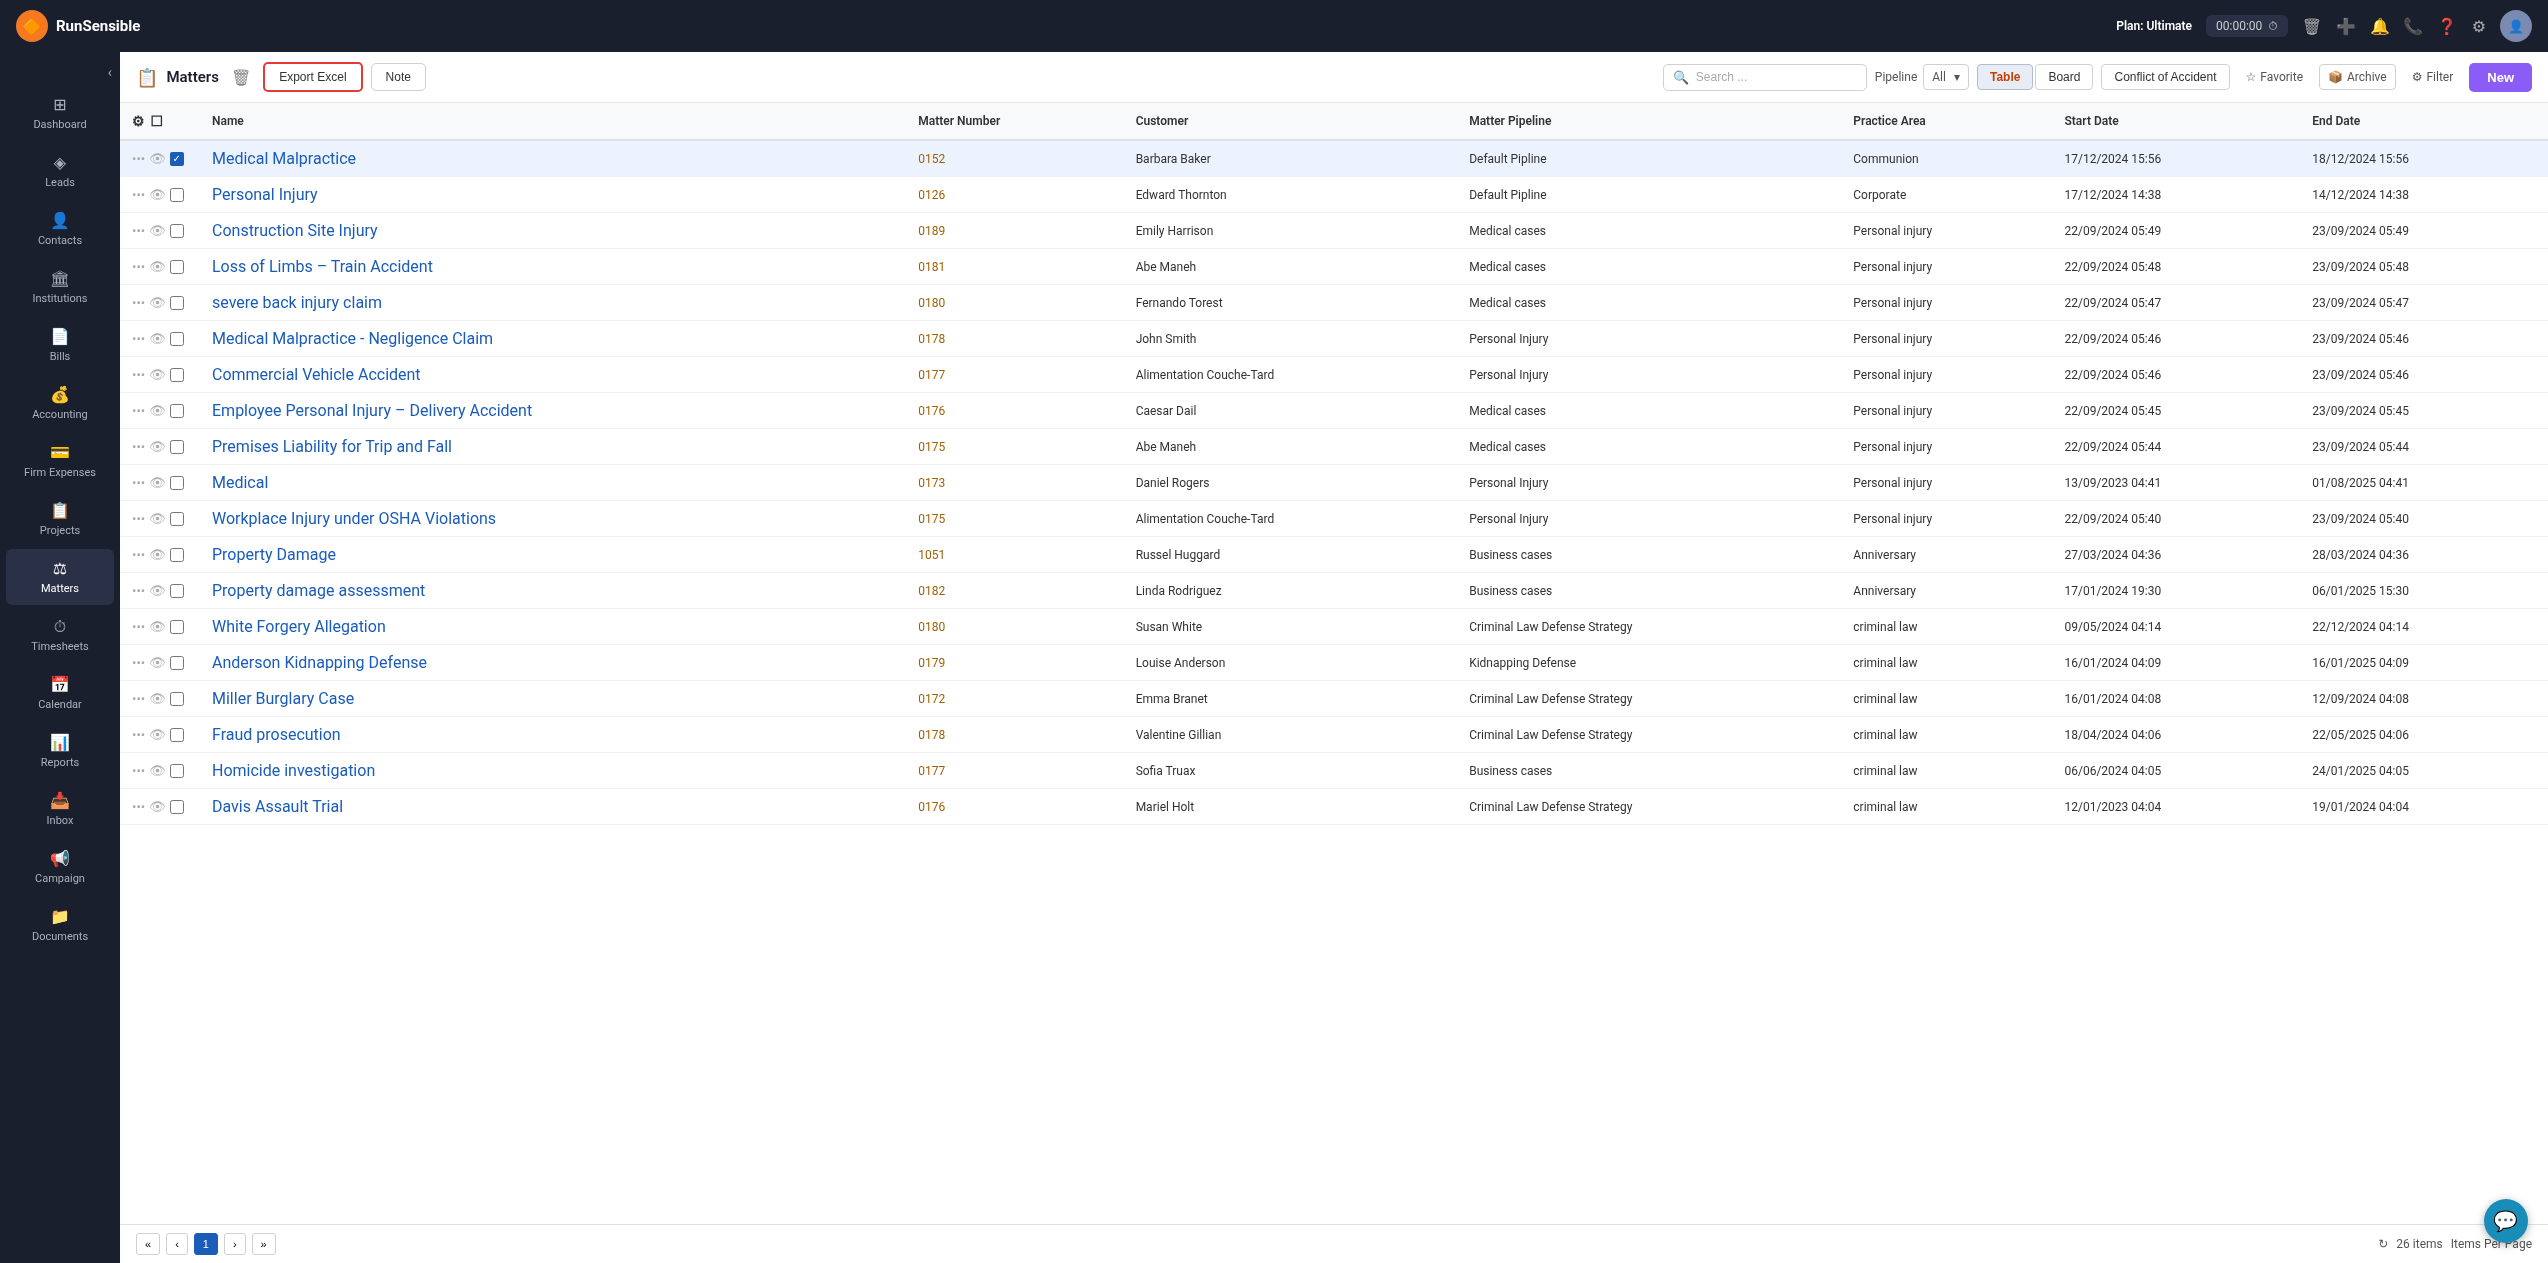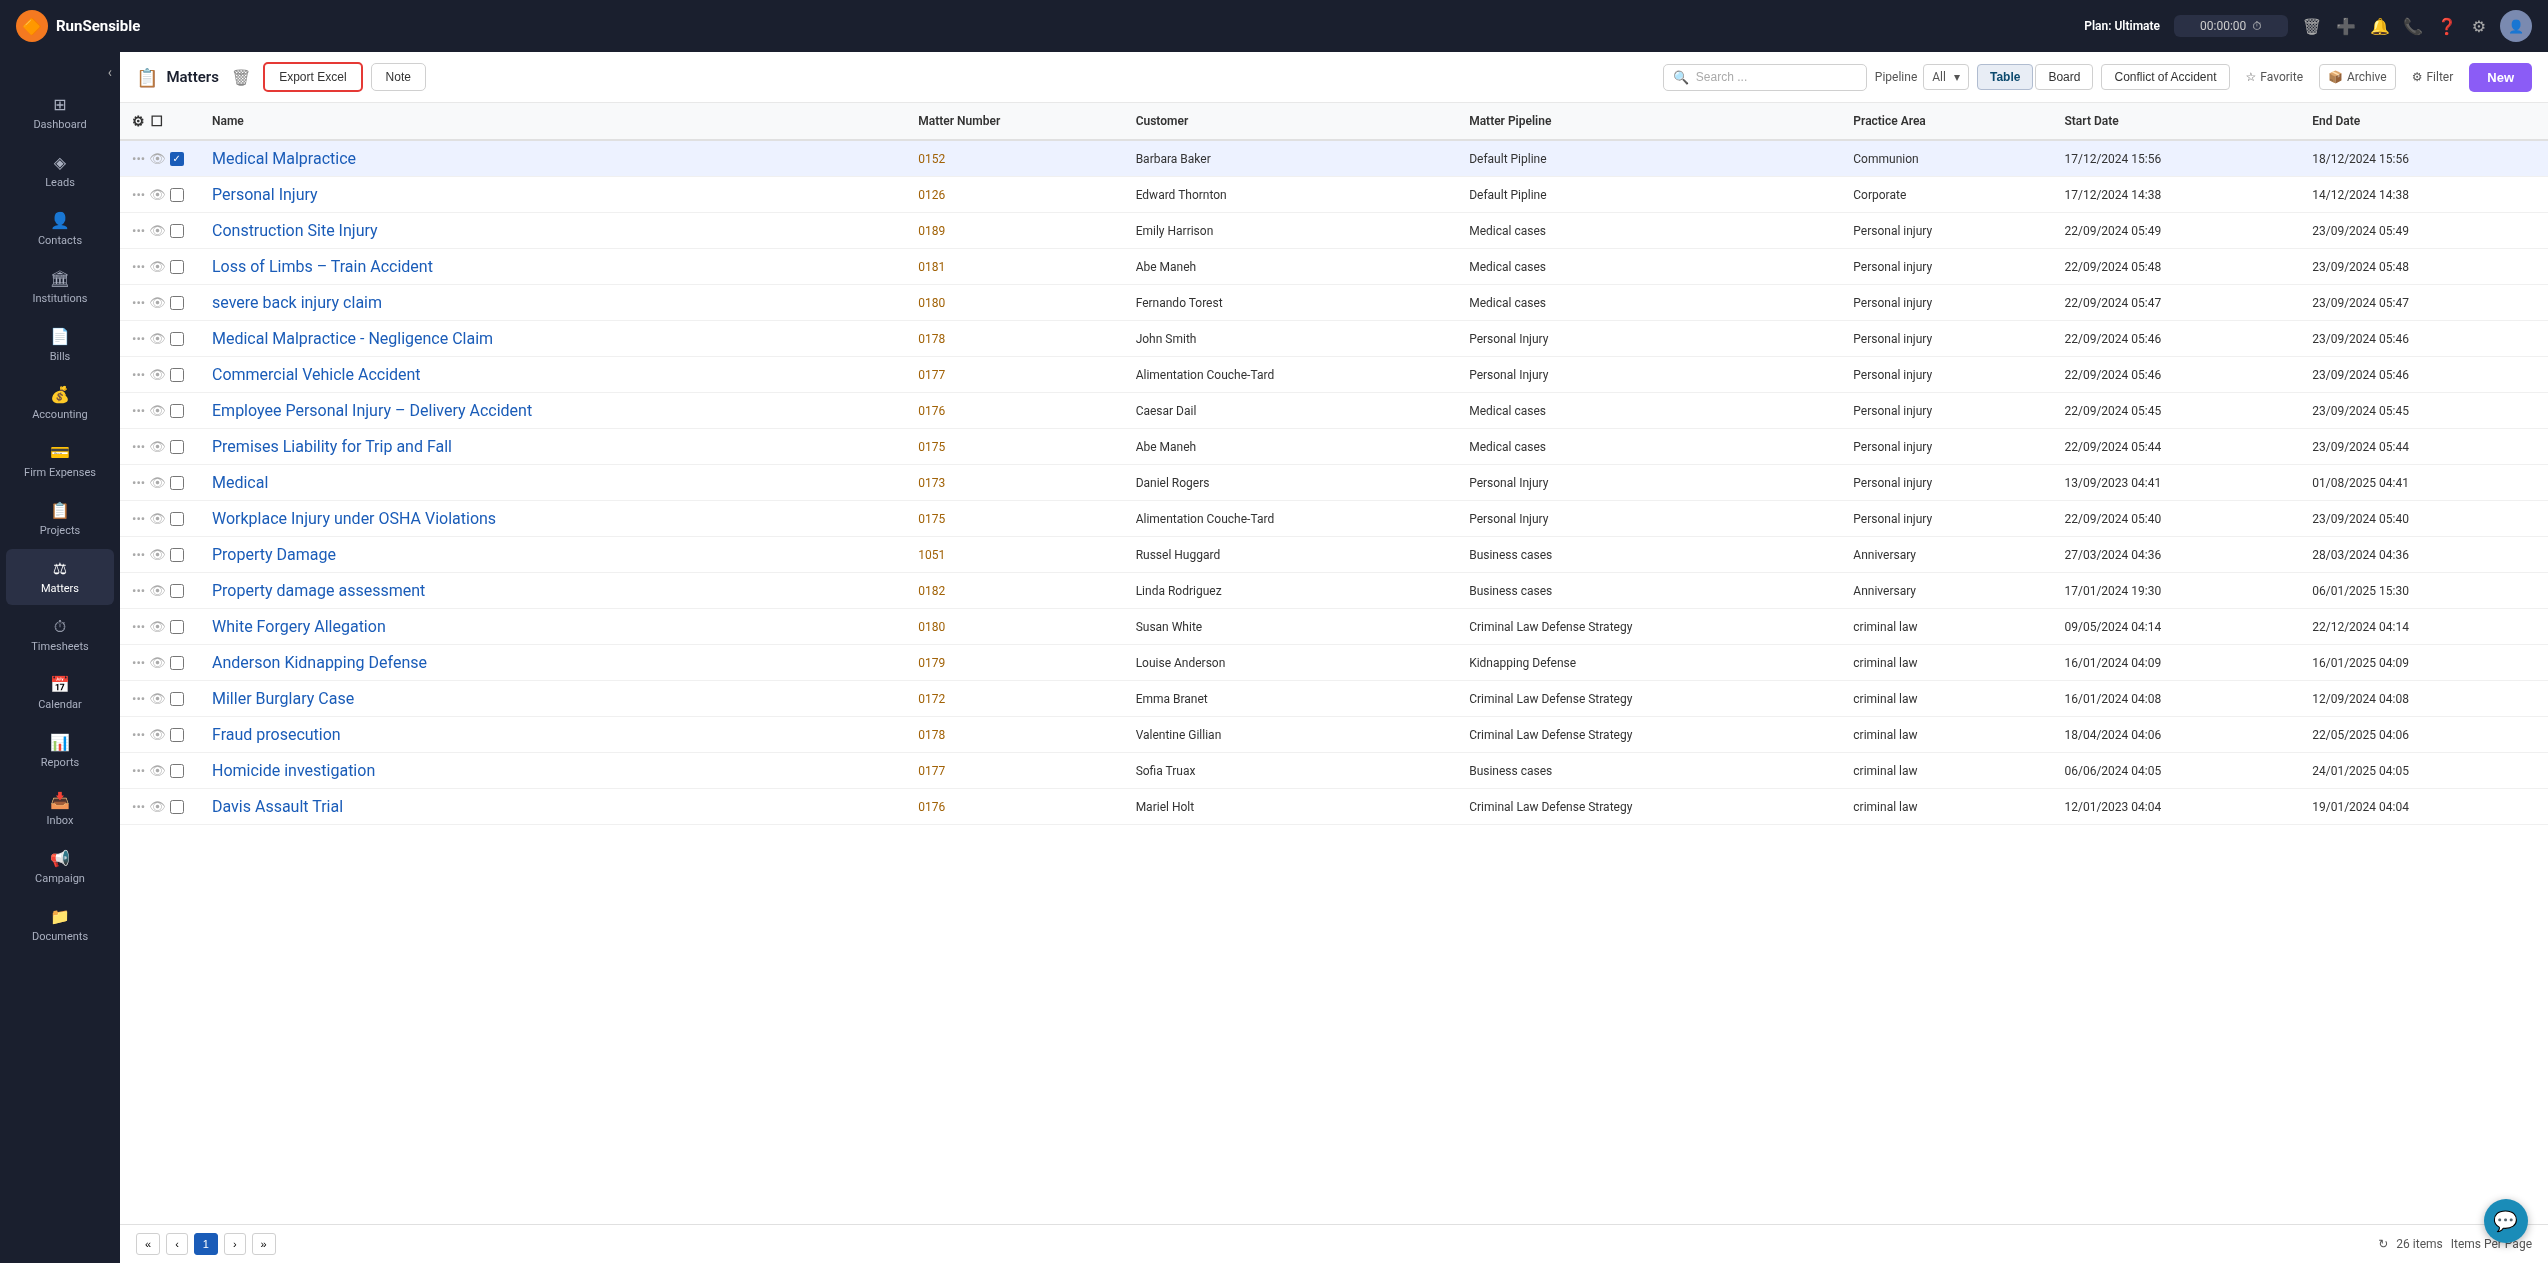--- a/index.html
+++ b/index.html
@@ -6,21 +6,21 @@
     body { font-family: -apple-system, BlinkMacSystemFont, 'Segoe UI', Roboto, sans-serif; font-size: 13px; background: #f5f5f5; display: flex; flex-direction: column; height: 100vh; overflow: hidden; }
 
     
     .topnav { background: #1a1f2e; color: #fff; height: 52px; display: flex; align-items: center; padding: 0 16px; gap: 16px; flex-shrink: 0; }
     .logo { display: flex; align-items: center; gap: 8px; font-weight: 700; font-size: 15px; color: #fff; }
     .logo-icon { width: 32px; height: 32px; background: #f47920; border-radius: 50%; display: flex; align-items: center; justify-content: center; font-size: 16px; }
     .topnav-spacer { flex: 1; }
     .topnav-right { display: flex; align-items: center; gap: 14px; }
     .topnav-plan { font-size: 12px; color: #ccc; }
     .topnav-plan span { color: #fff; font-weight: 600; }
-    .topnav-timer { background: #2a3045; border-radius: 6px; padding: 4px 26px; font-size: 12px; color: #ccc; display: flex; align-items: center; gap: 6px; }
+    .topnav-timer { background: #2a3045; border-radius: 6px; padding: 4px 10px; font-size: 12px; color: #ccc; display: flex; align-items: center; gap: 6px; }
     .topnav-icon { color: #aaa; font-size: 16px; cursor: pointer; }
     .topnav-avatar { width: 32px; height: 32px; border-radius: 50%; background: #7a8ab0; display: flex; align-items: center; justify-content: center; overflow: hidden; }
 
     
     .main-layout { display: flex; flex: 1; overflow: hidden; }
 
     
     .sidebar { width: 120px; background: #1a1f2e; color: #fff; display: flex; flex-direction: column; padding: 8px 0; flex-shrink: 0; }
     .sidebar-collapse { display: flex; justify-content: flex-end; padding: 4px 8px; cursor: pointer; color: #aaa; font-size: 14px; }
     .sidebar-item { display: flex; flex-direction: column; align-items: center; gap: 4px; padding: 10px 6px; cursor: pointer; color: #aab0c0; font-size: 11px; border-radius: 6px; margin: 1px 6px; }
@@ -38,21 +38,21 @@
     .btn-export { border: 2px solid #e53935; color: #333; font-weight: 500; }
     .btn-new { background: #8b5cf6; color: #fff; border: none; font-weight: 600; padding: 7px 18px; font-size: 13px; }
     .toolbar-spacer { flex: 1; }
     .search-box { display: flex; align-items: center; border: 1px solid #d0d0d0; border-radius: 5px; padding: 5px 10px; gap: 6px; background: #fff; }
     .search-box input { border: none; outline: none; font-size: 12px; width: 160px; color: #333; }
     .search-box input::placeholder { color: #aaa; }
     .pipeline-filter { display: flex; align-items: center; gap: 6px; font-size: 12px; color: #555; }
     .pipeline-select { border: 1px solid #d0d0d0; border-radius: 4px; padding: 5px 8px; font-size: 12px; display: flex; align-items: center; gap: 8px; cursor: pointer; background: #fff; }
     .view-btns { display: flex; gap: 2px; }
     .view-btn { padding: 5px 12px; border-radius: 4px; font-size: 12px; cursor: pointer; border: 1px solid #d0d0d0; background: #fff; color: #333; }
-    .view-btn.active { background: #e8edf5; border-color: #b0bcd0; font-weight: 600; color: #0c4a6e; }
+    .view-btn.active { background: #e8edf5; border-color: #b0bcd0; font-weight: 600; color: #c2410c; }
     .btn-conflict { padding: 5px 12px; border-radius: 4px; font-size: 12px; cursor: pointer; border: 1px solid #d0d0d0; background: #fff; color: #333; }
     .btn-favorite { display: flex; align-items: center; gap: 4px; font-size: 12px; cursor: pointer; color: #555; padding: 5px 8px; }
     .btn-archive { display: flex; align-items: center; gap: 4px; font-size: 12px; cursor: pointer; color: #555; padding: 5px 8px; border: 1px solid #d0d0d0; border-radius: 4px; }
     .btn-filter { display: flex; align-items: center; gap: 4px; font-size: 12px; cursor: pointer; color: #555; padding: 5px 8px; }
     .btn-delete { font-size: 16px; cursor: pointer; color: #888; padding: 4px; }
 
     
     .table-container { flex: 1; overflow: auto; }
     table { width: 100%; border-collapse: collapse; font-size: 12px; }
     thead tr { background: #f8f9fa; border-bottom: 2px solid #e0e0e0; }

